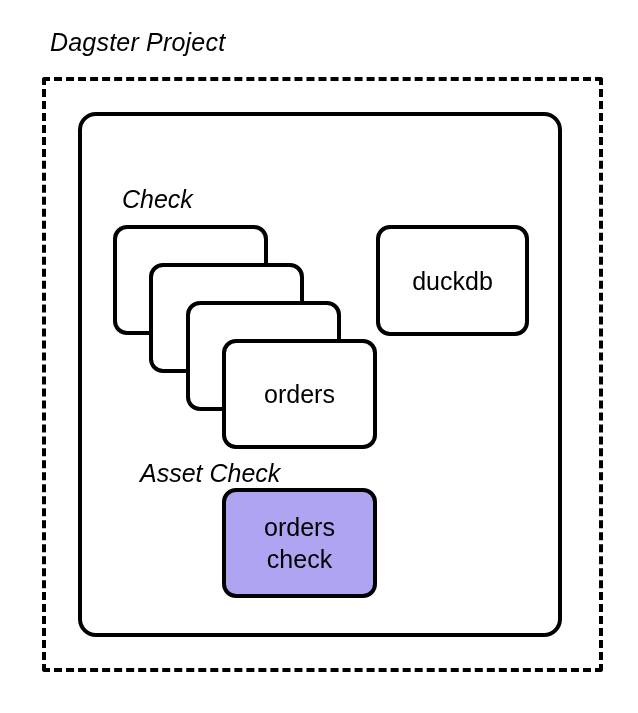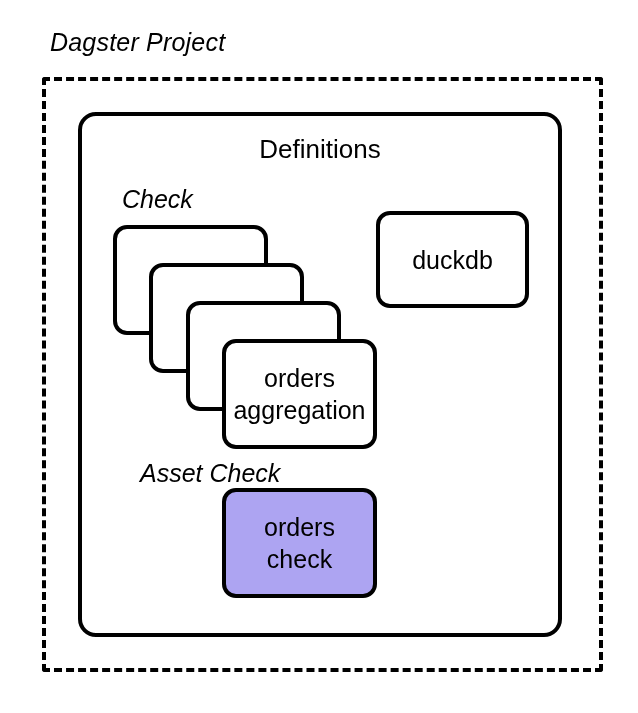--- a/index.html
+++ b/index.html
@@ -109,41 +109,40 @@
     top: 458px;
   }
 
   
   #asset-card-1 { left: 113px; top: 225px; width: 155px; height: 110px; z-index: 3; }
   #asset-card-2 { left: 149px; top: 263px; width: 155px; height: 110px; z-index: 4; }
   #asset-card-3 { left: 186px; top: 301px; width: 155px; height: 110px; z-index: 5; }
   #asset-card-4 { left: 222px; top: 339px; width: 155px; height: 110px; z-index: 6; }
 
   
-  #resource-duckdb { left: 376px; top: 211px; width: 153px; height: 97px; z-index: 6; }
+  #resource-duckdb { left: 376px; top: 225px; width: 153px; height: 111px; z-index: 6; }
 
   
   #asset-check-node {
     left: 222px; top: 488px; width: 155px; height: 110px;
     background: #ADA4F2;
     z-index: 6;
   }
 </style>
 </head>
 <body>
 
 <div id="stage">
 
   <div id="project-title">Dagster Project</div>
 
   <div id="project-boundary"></div>
 
   <div id="definitions-box"></div>
 
-  <div id="definitions-title">Definitions</div>
 
   <div id="assets-label" class="group-label">Check</div>
 
 
   <div id="asset-check-label" class="group-label">
     <span class="line">Asset</span>
     <span class="line">Check</span>
   </div>
 
   <svg class="svg-layer" viewBox="0 0 638 713" xmlns="http://www.w3.org/2000/svg">
@@ -161,21 +160,20 @@
     <span class="line"></span>
   </div>
   <div id="asset-card-2" class="node">
     <span class="line"></span>
   </div>
   <div id="asset-card-3" class="node">
     <span class="line"></span>
   </div>
   <div id="asset-card-4" class="node">
     <span class="line">orders</span>
-    <span class="line">aggregation</span>
   </div>
 
   <div id="resource-duckdb" class="node">
     <span class="line">duckdb</span>
   </div>
 
   <div id="asset-check-node" class="node">
     <span class="line">orders</span>
     <span class="line">check</span>
   </div>

